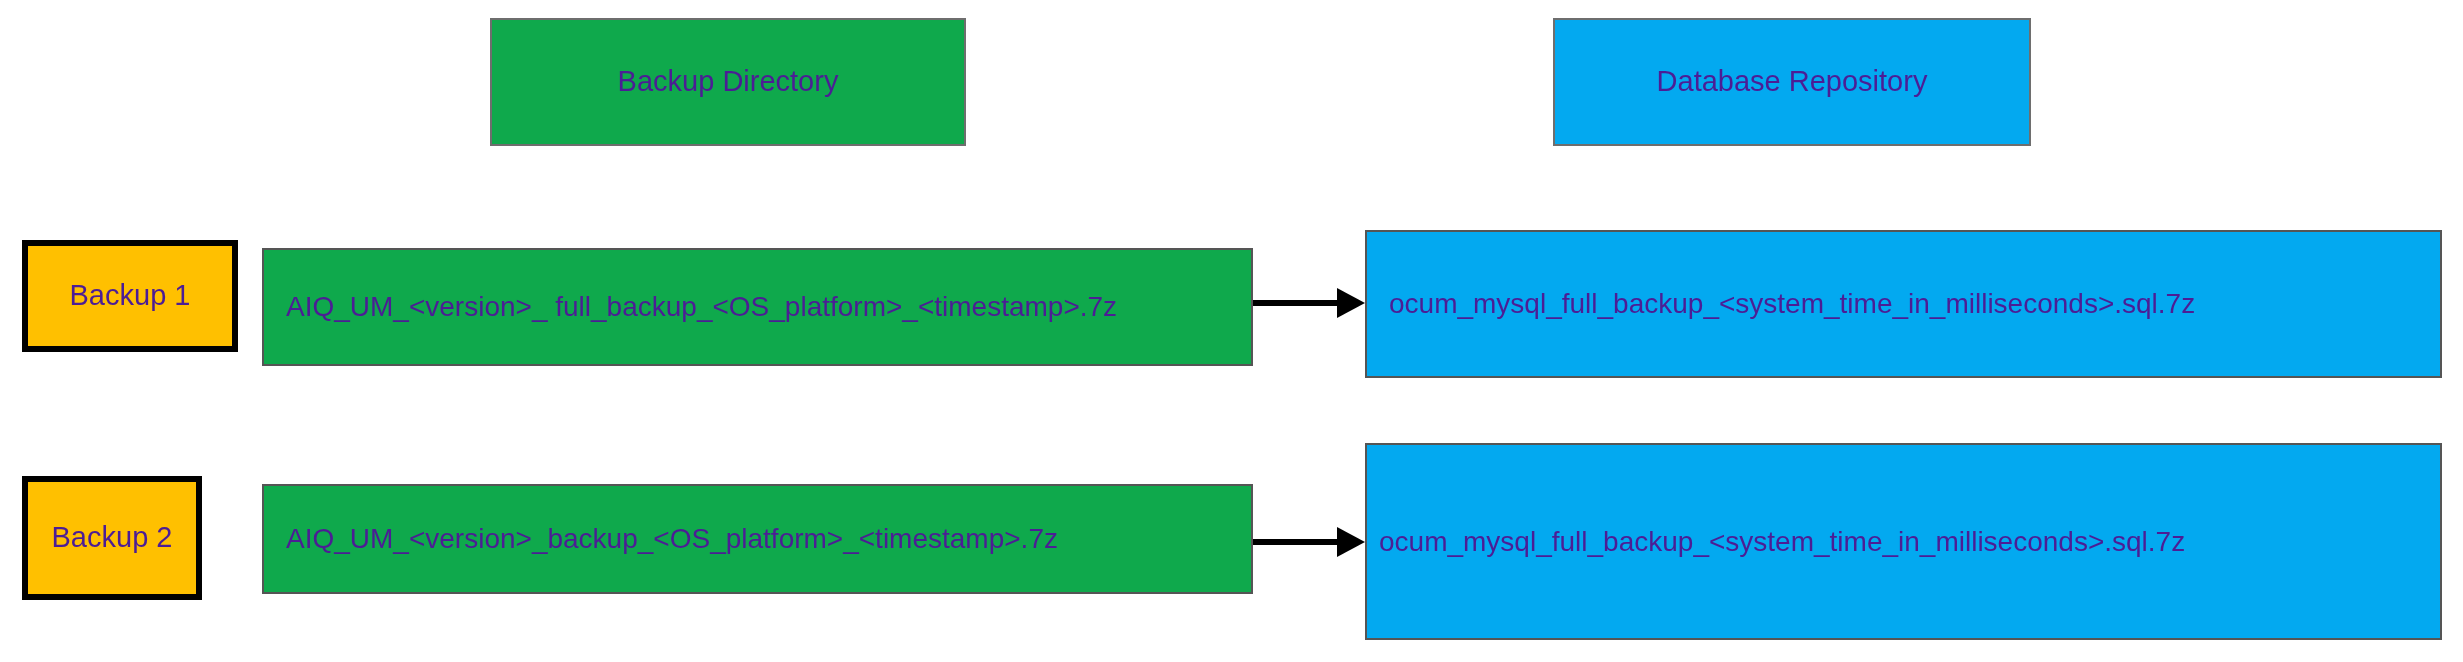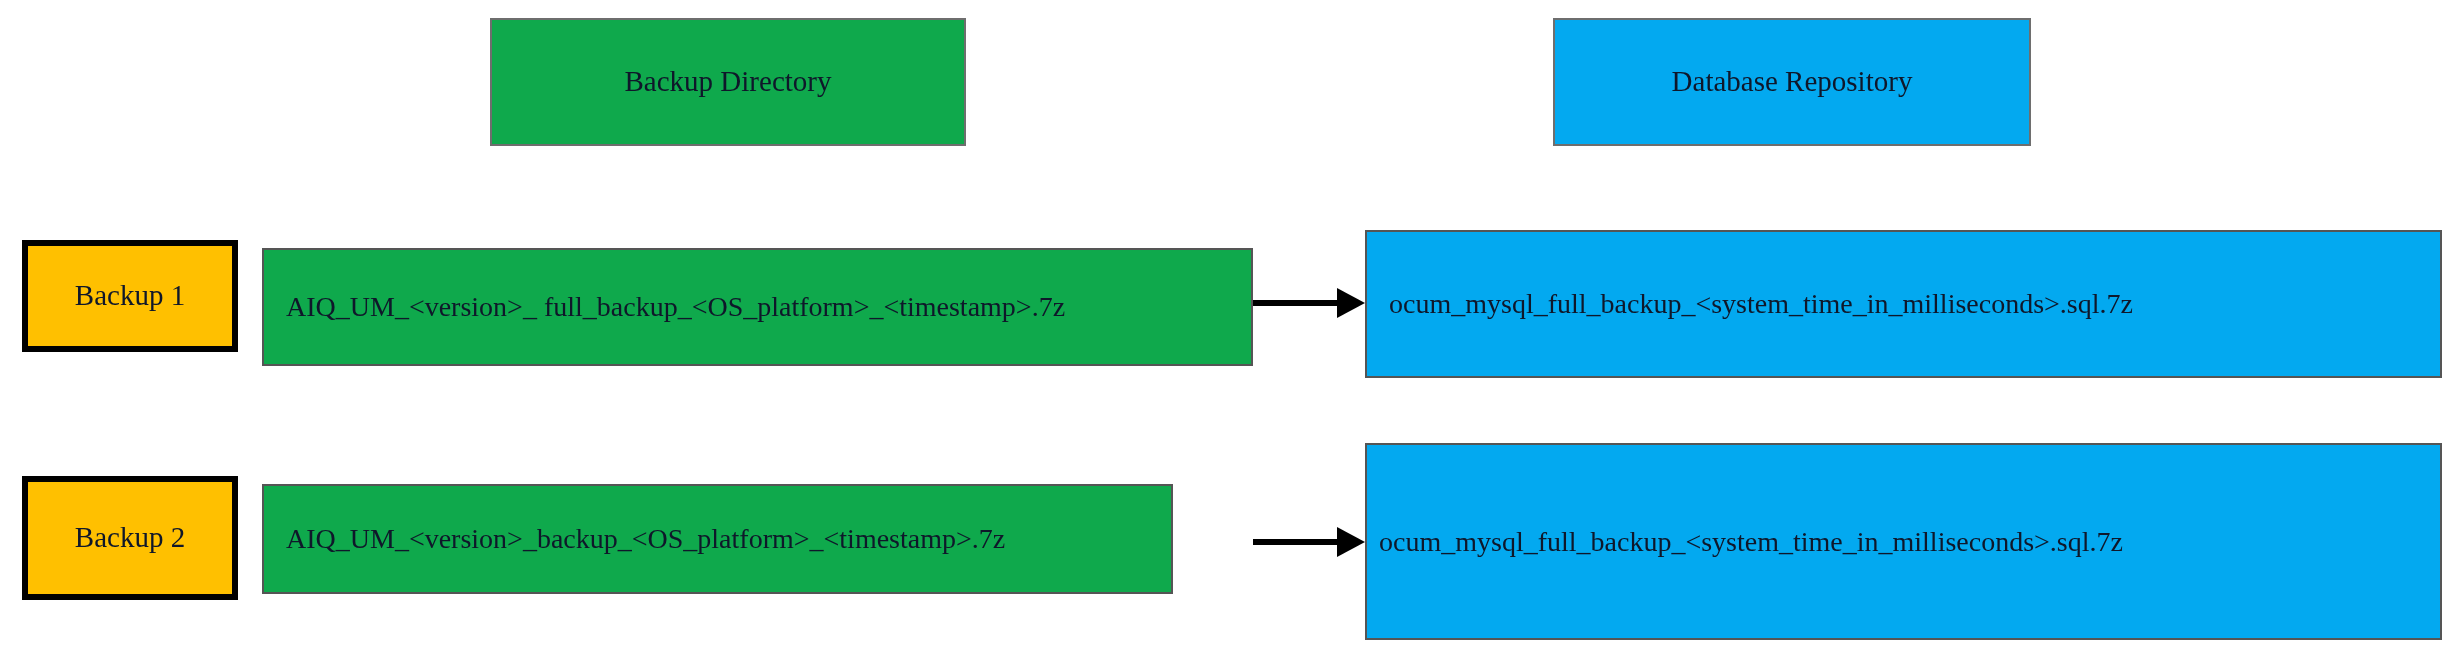--- a/index.html
+++ b/index.html
@@ -15,23 +15,22 @@
     width: 2463px;
     height: 662px;
     background: #ffffff;
     overflow: hidden;
   }
   .box {
     position: absolute;
     box-sizing: border-box;
     display: flex;
     align-items: center;
-    color: #0f172a;
+    color: #4c1d95;
     line-height: 1.35;
-    font-family: Liberation Serif, serif;
   }
   .box-center {
     justify-content: center;
     text-align: center;
   }
   .box-left {
     justify-content: flex-start;
     text-align: left;
   }
   .header-box {
@@ -114,25 +113,25 @@
 
   <div class="arrow" style="left:1253px; top:303px; width:112px;">
     <div class="shaft" style="width:88px;"></div>
     <div class="head" style="left:84px;"></div>
   </div>
 
   <div class="box box-left file-box blue" style="left:1365px; top:230px; width:1077px; height:148px;">
     <span class="pad nowrap">ocum_mysql_full_backup_&lt;system_time_in_milliseconds&gt;.sql.7z</span>
   </div>
 
-  <div class="box box-center yellow" style="left:22px; top:476px; width:216px; height:124px;">
+  <div class="box box-center yellow" style="left:22px; top:476px; width:180px; height:124px;">
     <span>Backup 2</span>
   </div>
 
-  <div class="box box-left file-box green" style="left:262px; top:484px; width:911px; height:110px;">
+  <div class="box box-left file-box green" style="left:262px; top:484px; width:991px; height:110px;">
     <span class="pad nowrap">AIQ_UM_&lt;version&gt;_backup_&lt;OS_platform&gt;_&lt;timestamp&gt;.7z</span>
   </div>
 
   <div class="arrow" style="left:1253px; top:542px; width:112px;">
     <div class="shaft" style="width:88px;"></div>
     <div class="head" style="left:84px;"></div>
   </div>
 
   <div class="box stack file-box blue" style="left:1365px; top:443px; width:1077px; height:197px;">
     <span class="line pad">ocum_mysql_full_backup_&lt;system_time_in_milliseconds&gt;.sql.7z</span>

